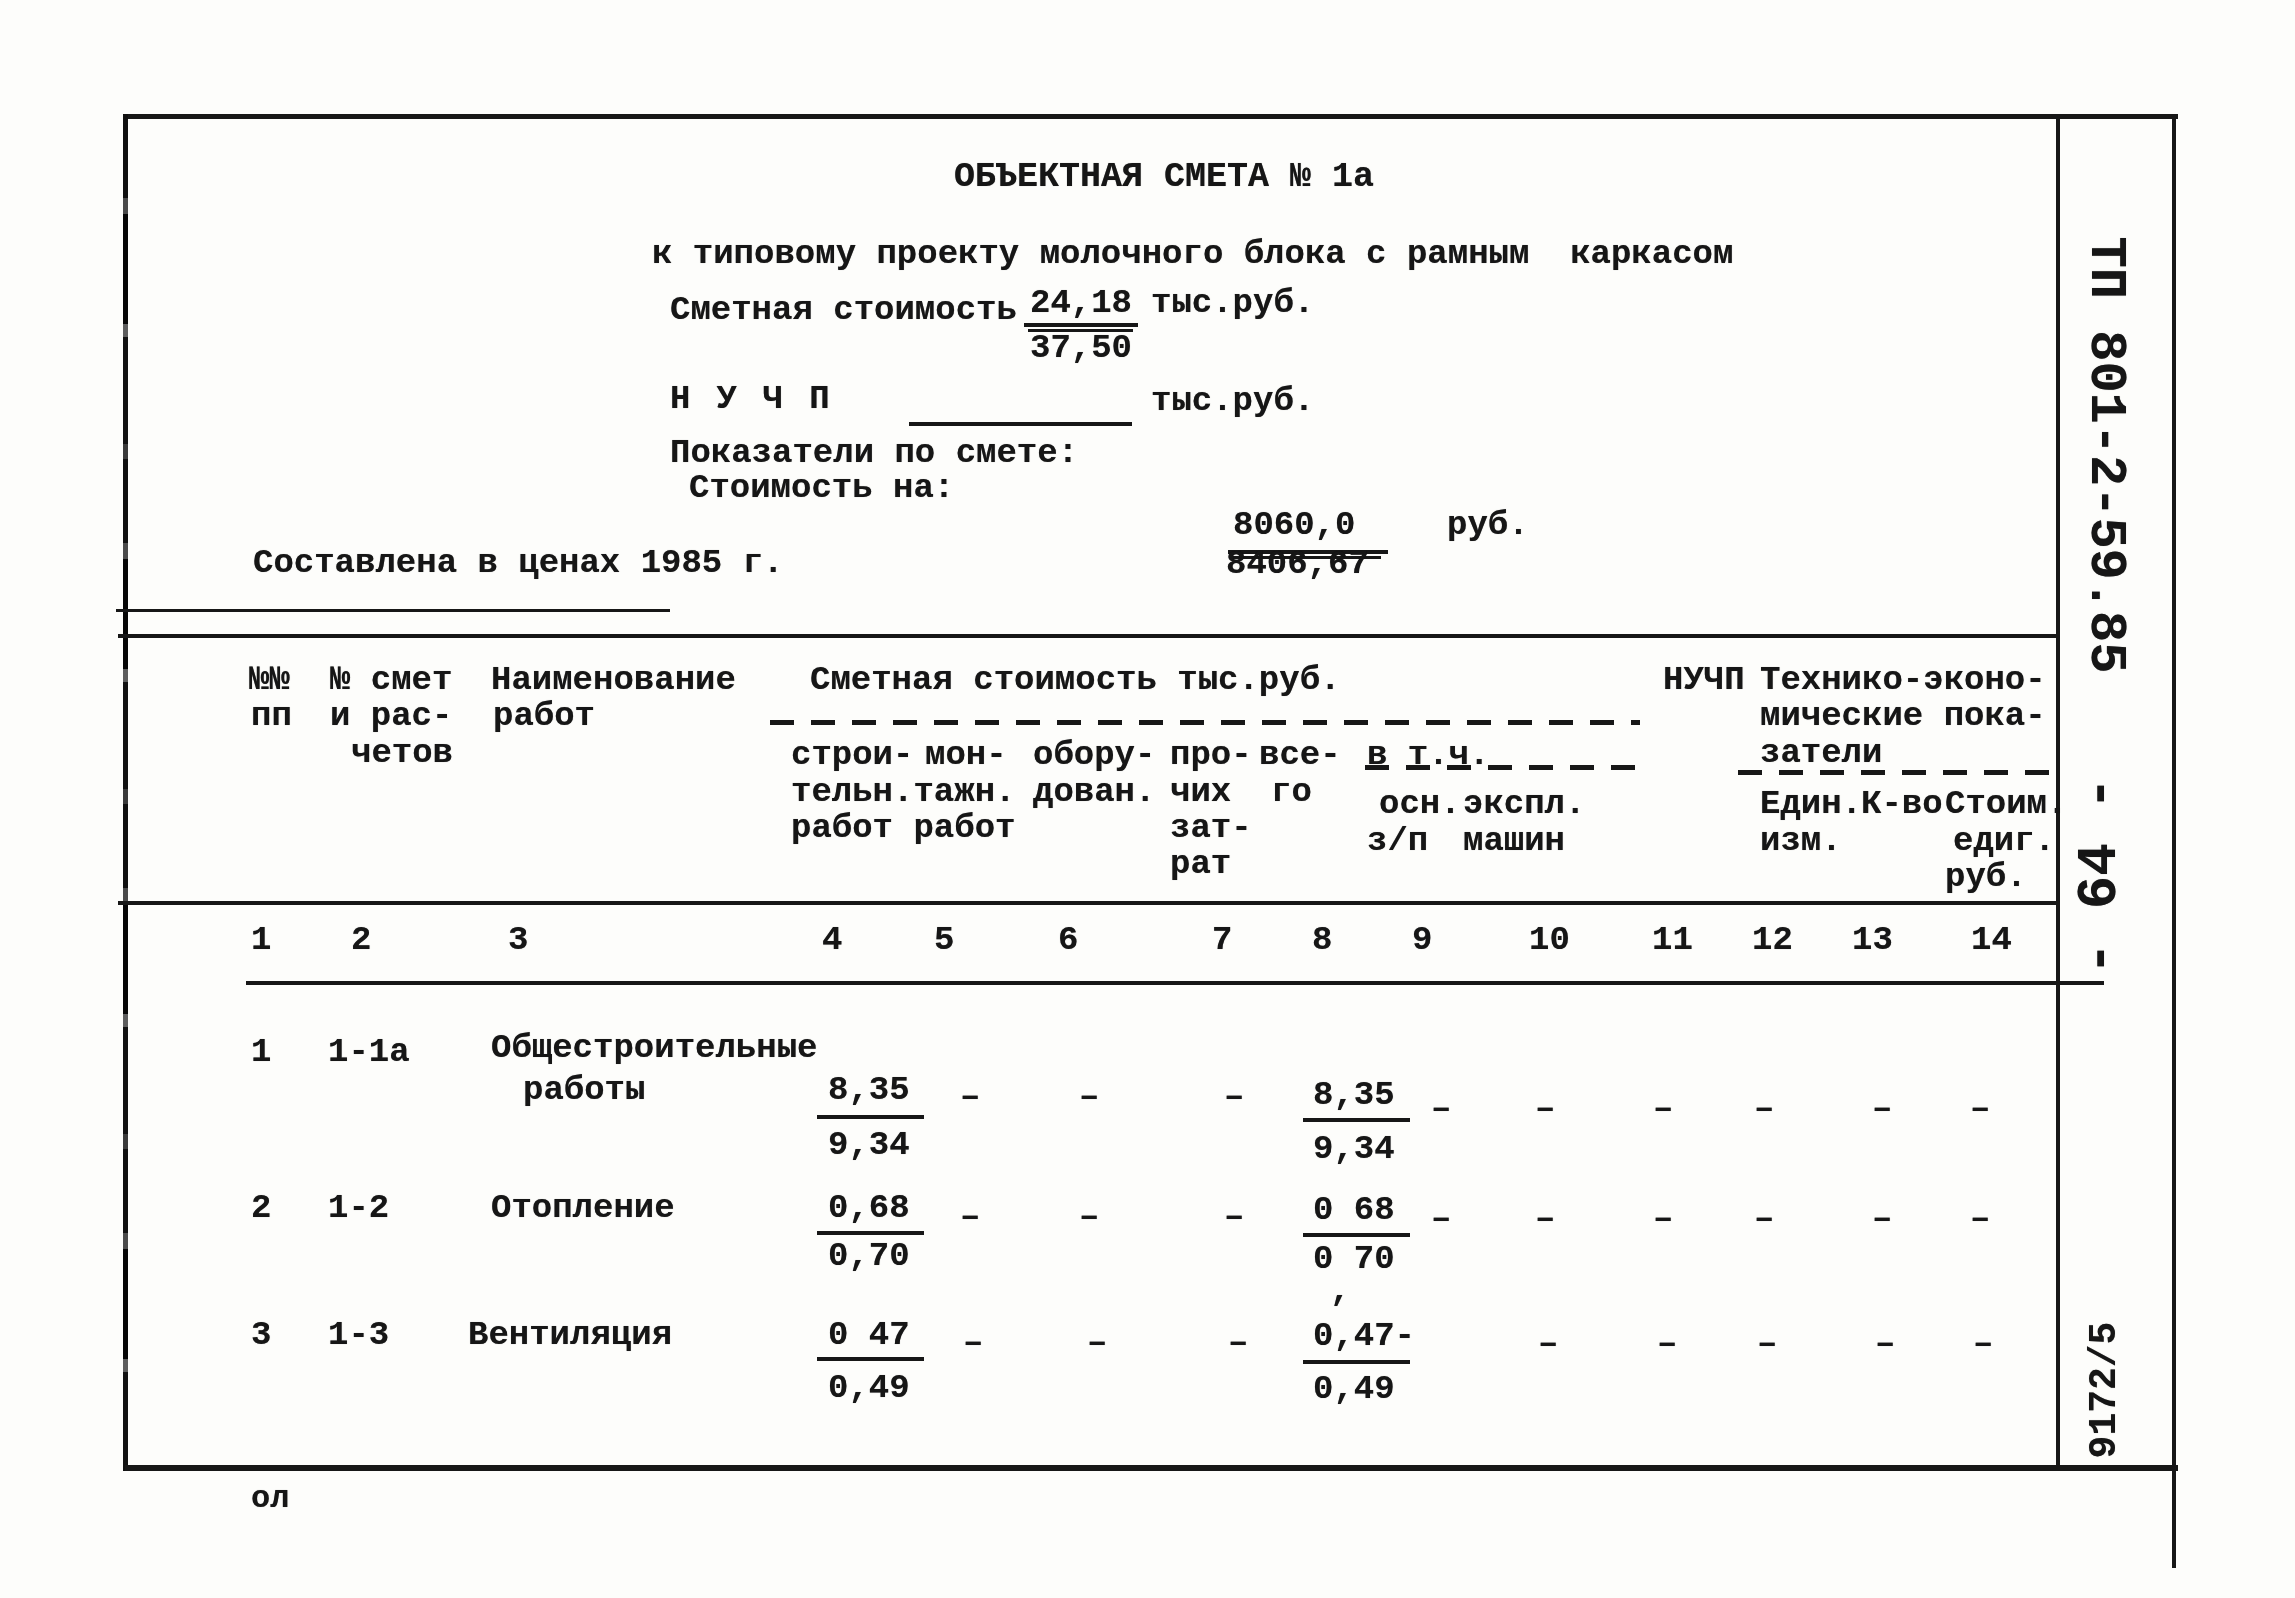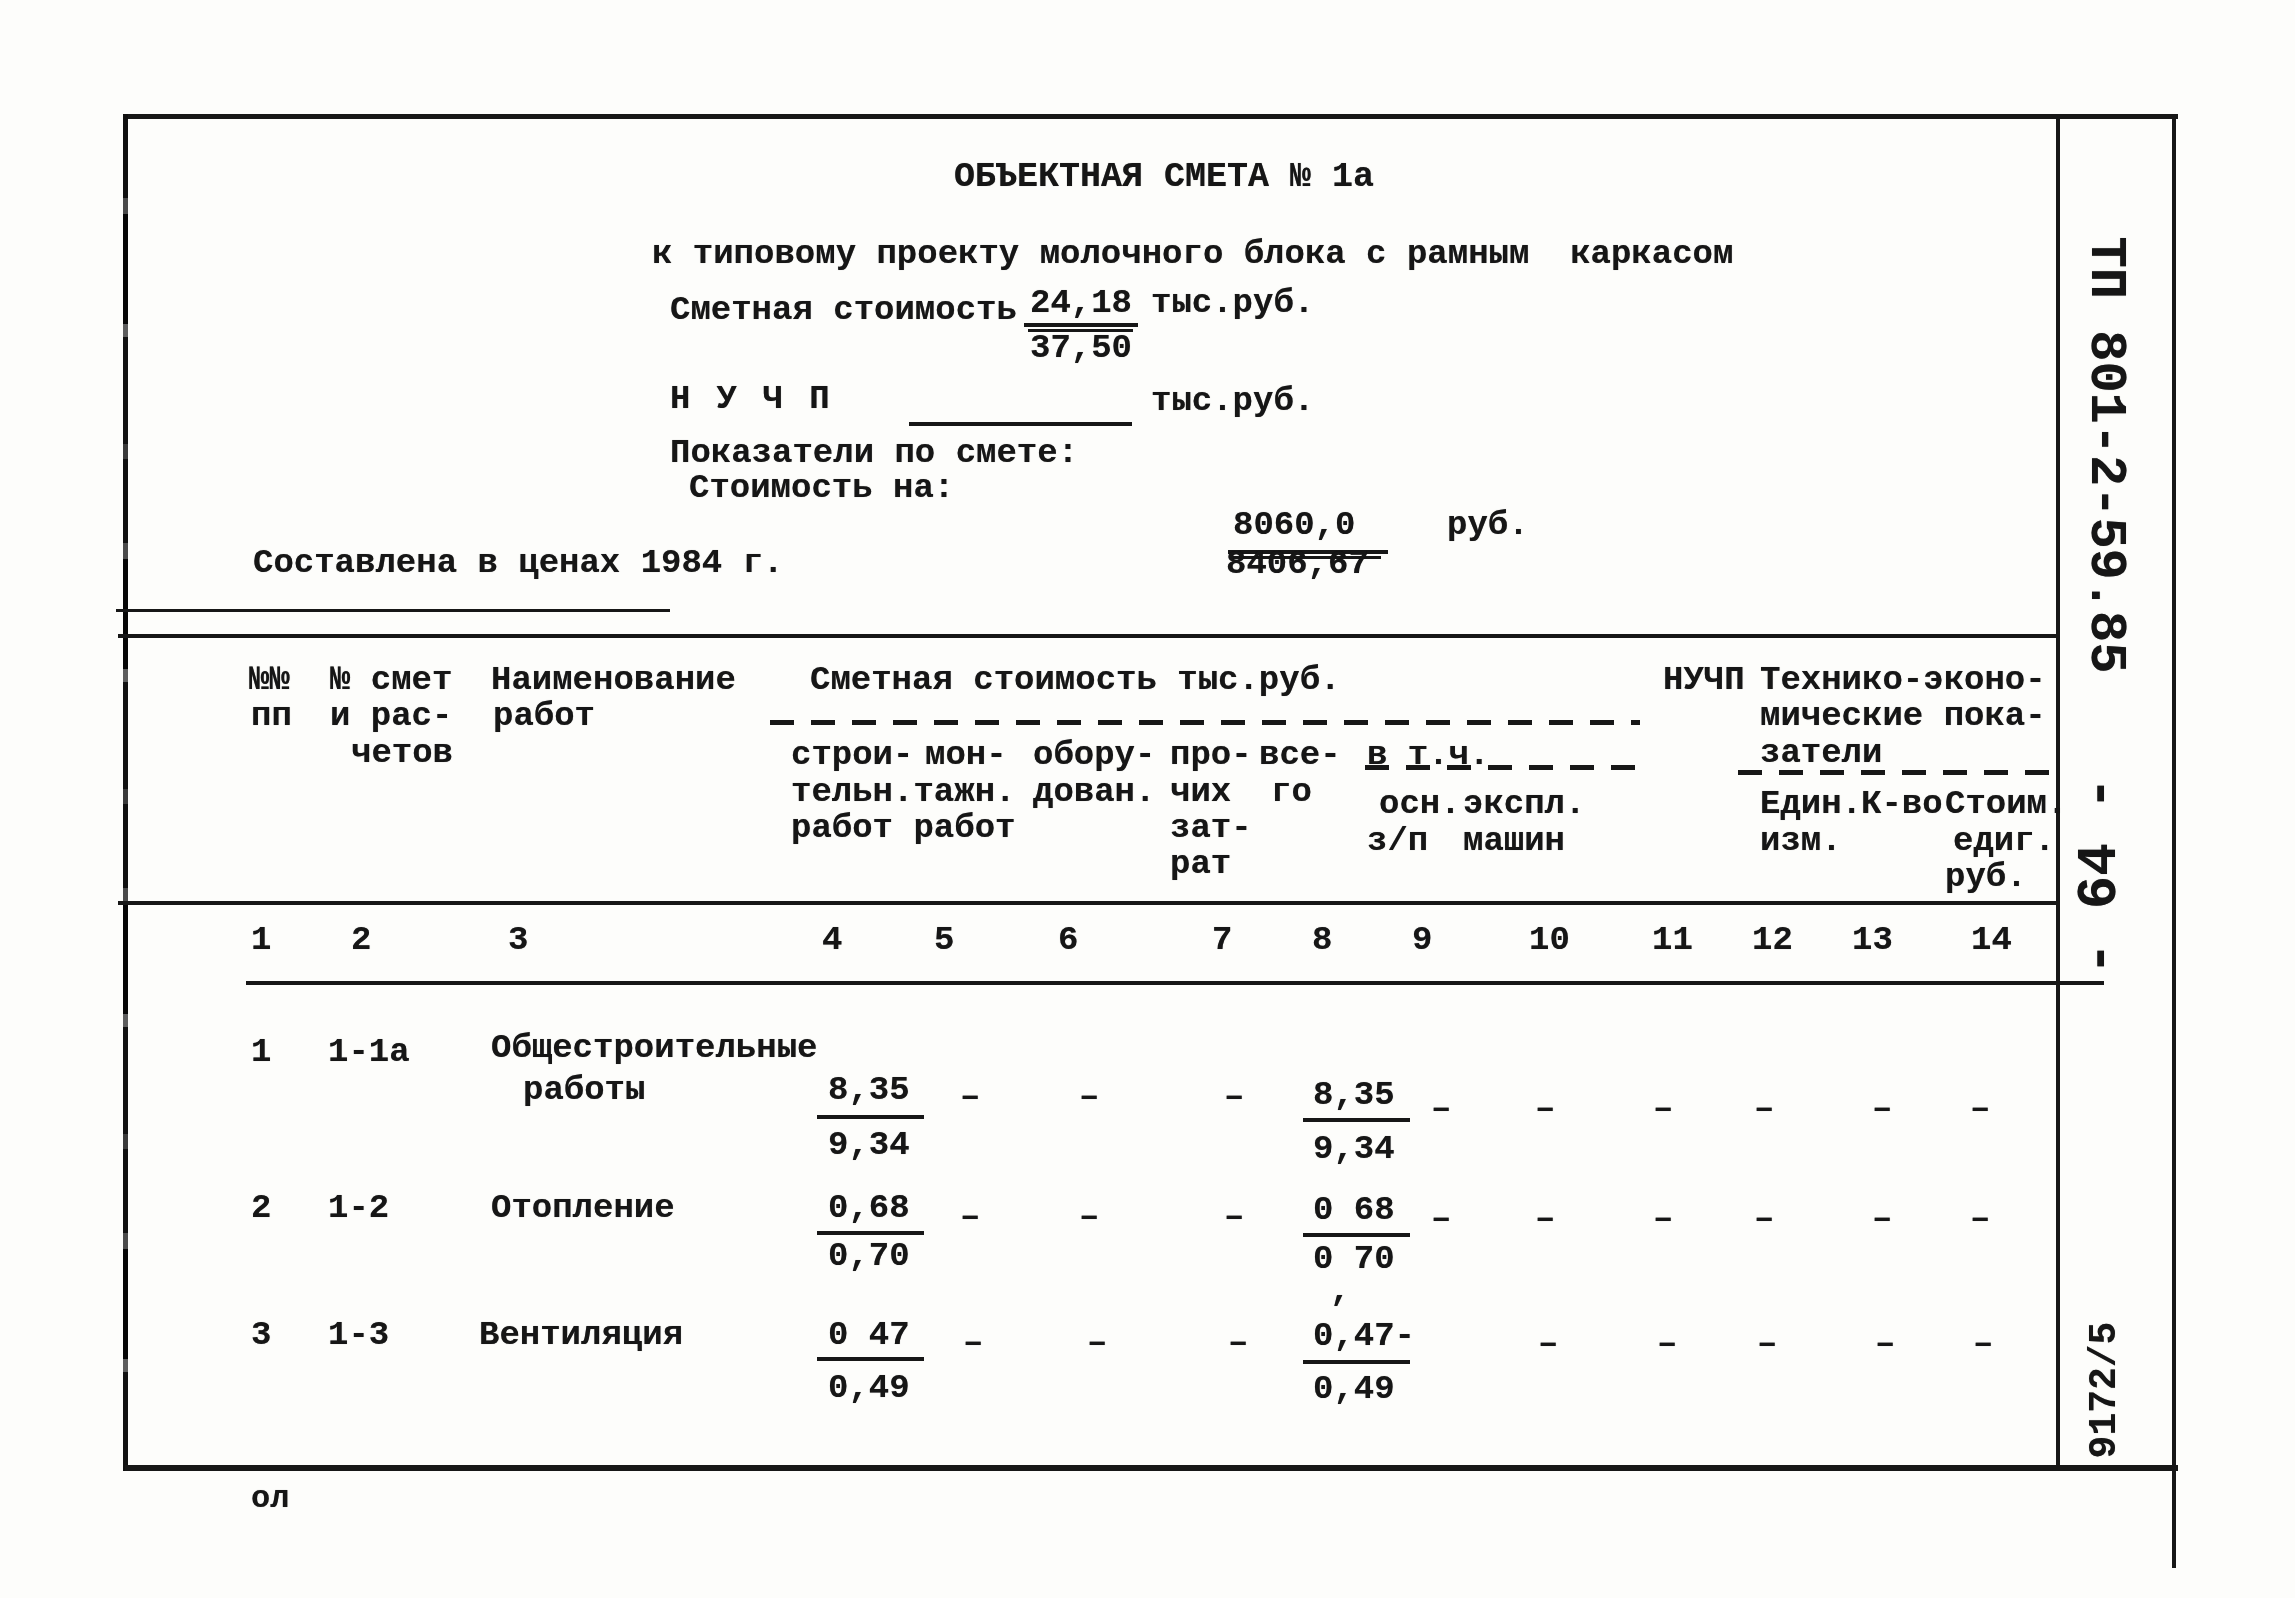--- a/index.html
+++ b/index.html
@@ -52,21 +52,21 @@
   <span class="t" style="left:1151px;top:384px;">тыс.руб.</span>
 
   <span class="t" style="left:670px;top:436px;">Показатели по смете:</span>
   <span class="t" style="left:670px;top:471px;margin-left:19px;">Стоимость на:</span>
 
   <span class="t" style="left:1233px;top:508px;">8060,0</span>
   <div class="ul" style="left:1228px;top:550px;width:160px;height:4.2px;"></div>
   <div class="ul" style="left:1232px;top:556px;width:149px;height:2.8px;"></div>
   <span class="t" style="left:1447px;top:508px;">руб.</span>
 
-  <span class="t" style="left:253px;top:546px;">Составлена в ценах 1984 г.</span>
+  <span class="t" style="left:253px;top:546px;">Составлена в ценах 1985 г.</span>
   <span class="t" style="left:1226px;top:547px;">8406,67</span>
 
   <span class="t" style="left:249px;top:663px;">№№</span>
   <span class="t" style="left:251px;top:699px;">пп</span>
   <span class="t" style="left:330px;top:663px;">№ смет</span>
   <span class="t" style="left:330px;top:699px;">и рас-</span>
   <span class="t" style="left:351px;top:736px;">четов</span>
   <span class="t" style="left:491px;top:663px;">Наименование</span>
   <span class="t" style="left:493px;top:699px;">работ</span>
   <span class="t" style="left:810px;top:663px;">Сметная стоимость тыс.руб.</span>
@@ -150,21 +150,21 @@
   <span class="t" style="left:1330px;top:1274px;">,</span>
   <span class="t" style="left:1431px;top:1202px;">–</span>
   <span class="t" style="left:1535px;top:1202px;">–</span>
   <span class="t" style="left:1653px;top:1202px;">–</span>
   <span class="t" style="left:1754px;top:1202px;">–</span>
   <span class="t" style="left:1872px;top:1202px;">–</span>
   <span class="t" style="left:1970px;top:1202px;">–</span>
 
   <span class="t" style="left:251px;top:1318px;">3</span>
   <span class="t" style="left:328px;top:1318px;">1-3</span>
-  <span class="t" style="left:479px;top:1318px;text-align:right;">Вентиляция</span>
+  <span class="t" style="left:468px;top:1318px;text-align:right;">Вентиляция</span>
   <span class="t" style="left:828px;top:1318px;">0 47</span>
   <div class="ul" style="left:817px;top:1357px;width:107px;height:4.2px;"></div>
   <span class="t" style="left:828px;top:1371px;">0,49</span>
   <span class="t" style="left:963px;top:1326px;">–</span>
   <span class="t" style="left:1087px;top:1326px;">–</span>
   <span class="t" style="left:1228px;top:1326px;">–</span>
   <span class="t" style="left:1313px;top:1319px;">0,47-</span>
   <div class="ul" style="left:1303px;top:1360px;width:107px;height:4.2px;"></div>
   <span class="t" style="left:1313px;top:1372px;">0,49</span>
   <span class="t" style="left:1538px;top:1327px;">–</span>

